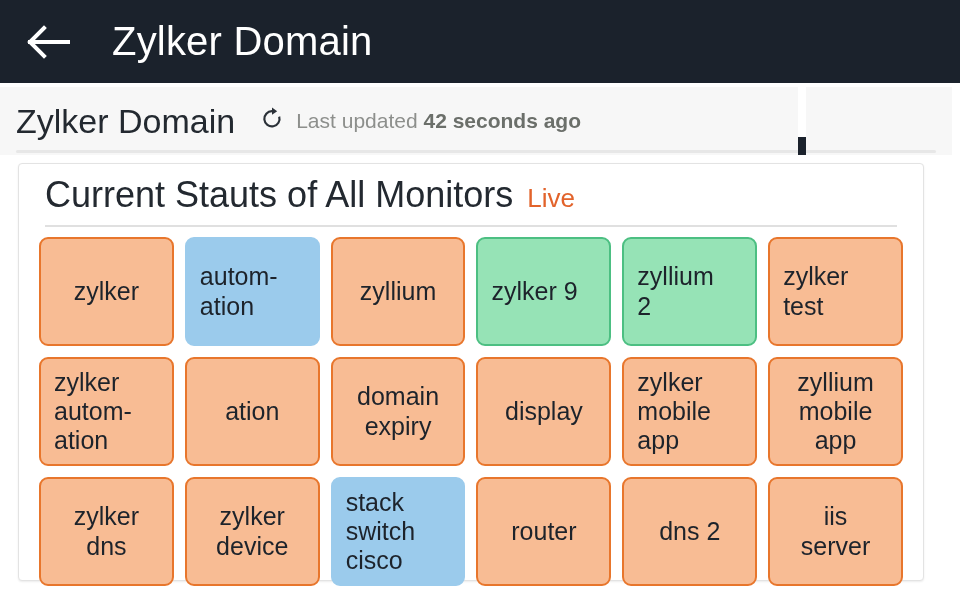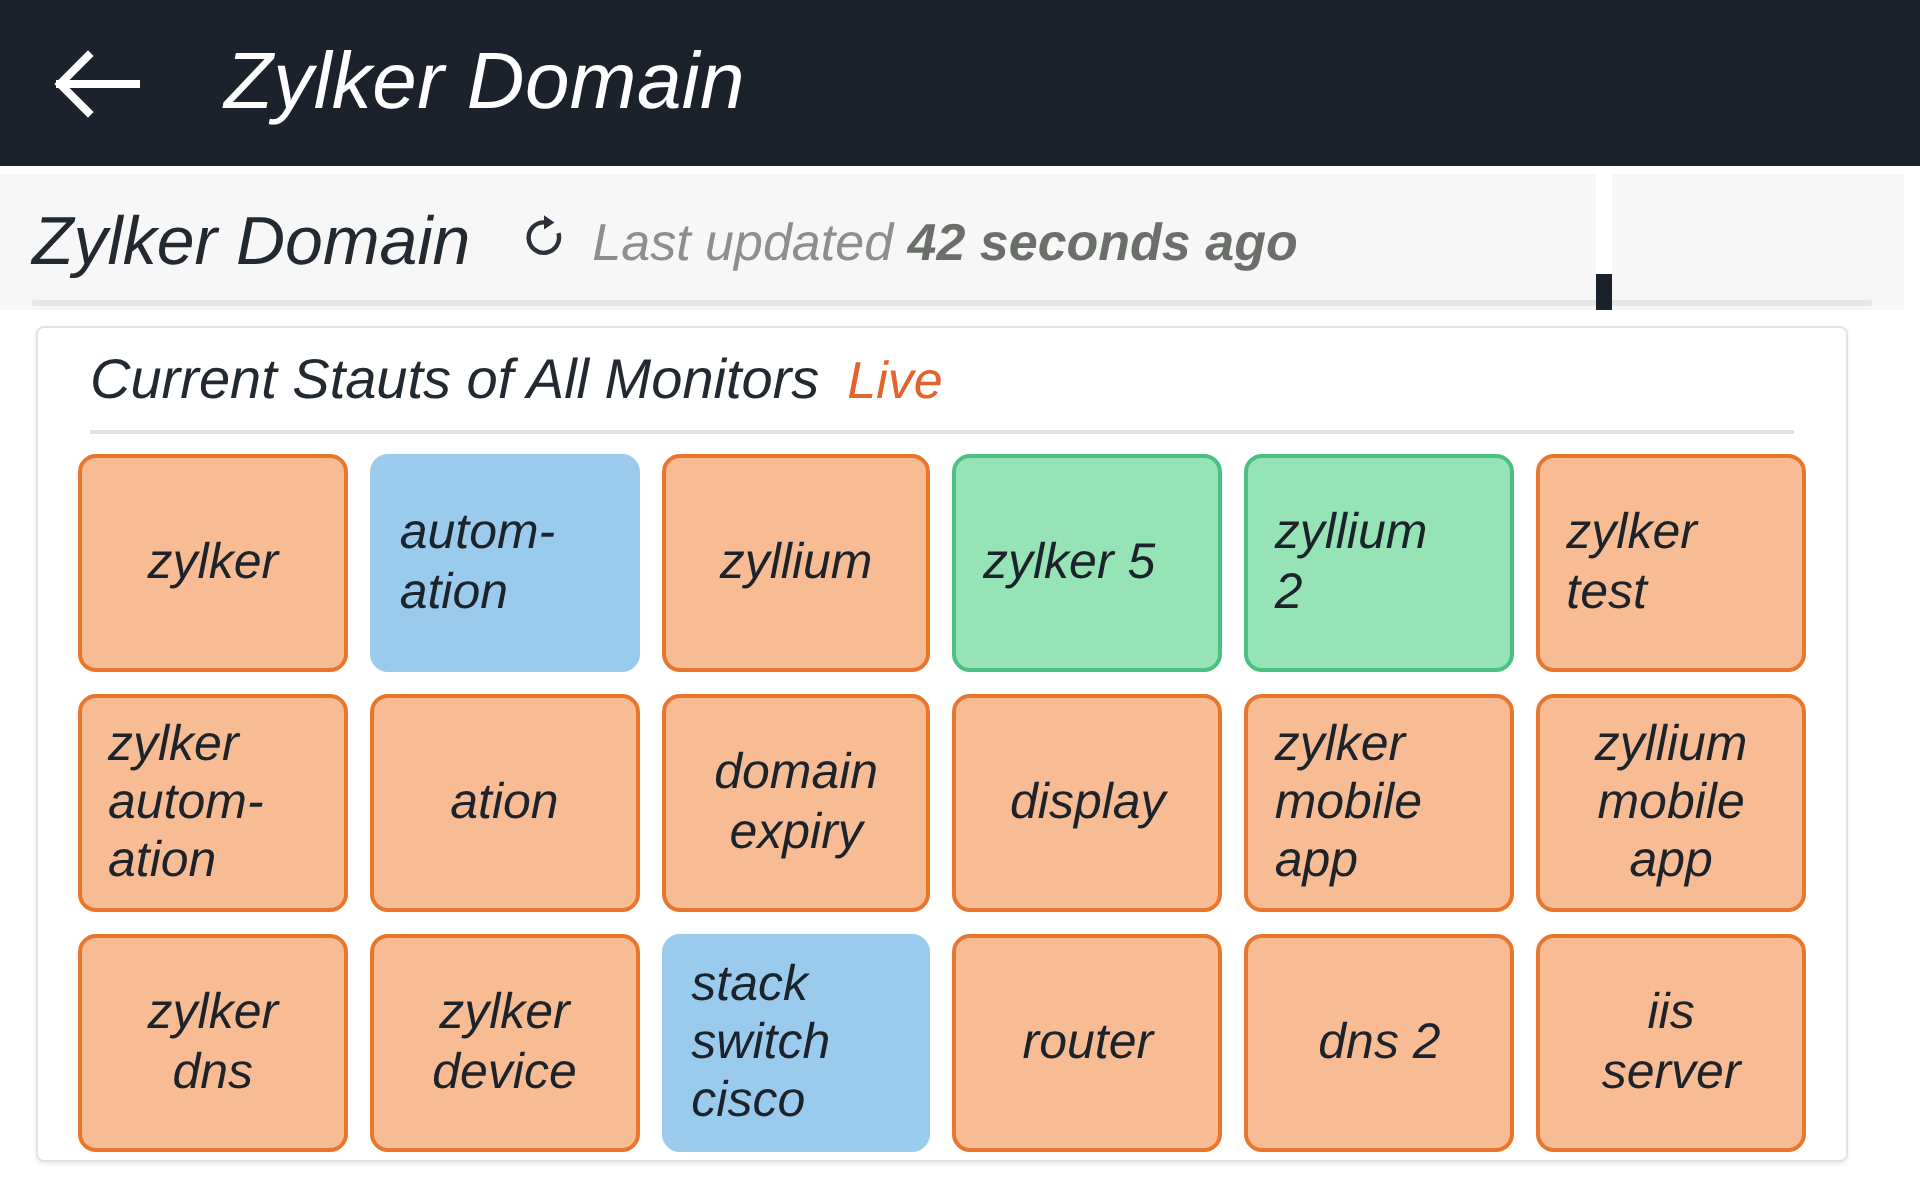--- a/index.html
+++ b/index.html
@@ -10,21 +10,20 @@
     overflow: hidden;
     background: #ffffff;
     font-family: "Liberation Sans", sans-serif;
   }
 
   #app {
     position: relative;
     width: 806px;
     height: 600px;
     background: #ffffff;
-    font-style: italic;
   }
 
   
   .navbar {
     position: absolute;
     left: 0; top: 0;
     width: 960px;
     height: 83px;
     background: #1b222c;
     display: flex;
@@ -67,21 +66,21 @@
     white-space: nowrap;
   }
   .refresh-wrap {
     display: flex;
     align-items: center;
     margin-left: 26px;
   }
   .refresh-icon { display: block; }
   .updated-text {
     margin-left: 13px;
-    font-size: 26px;
+    font-size: 21px;
     color: #8d8f8c;
     white-space: nowrap;
   }
   .updated-text b {
     color: #6b6f6a;
     font-weight: bold;
   }
   .sub-underline {
     position: absolute;
     left: 16px;
@@ -123,21 +122,21 @@
     border-radius: 4px;
     box-shadow: 0 1px 2px rgba(0,0,0,0.08);
     box-sizing: border-box;
   }
   .card-head {
     display: flex;
     align-items: baseline;
     padding: 10px 0 0 26px;
   }
   .card-title {
-    font-size: 28px;
+    font-size: 36px;
     color: #232930;
     font-weight: 400;
     white-space: nowrap;
   }
   .card-live {
     margin-left: 14px;
     font-size: 26px;
     color: #e2632b;
     white-space: nowrap;
   }
@@ -231,21 +230,21 @@
         <div class="tile down align-center">
           <span>zylker</span>
         </div>
         <div class="tile trouble align-left">
           <span>autom-<br>ation</span>
         </div>
         <div class="tile down align-center">
           <span>zyllium</span>
         </div>
         <div class="tile up align-left">
-          <span>zylker 5</span>
+          <span>zylker 9</span>
         </div>
         <div class="tile up align-left">
           <span>zyllium<br>2</span>
         </div>
         <div class="tile down align-left">
           <span>zylker<br>test</span>
         </div>
         <div class="tile down align-left">
           <span>zylker<br>autom-<br>ation</span>
         </div>

